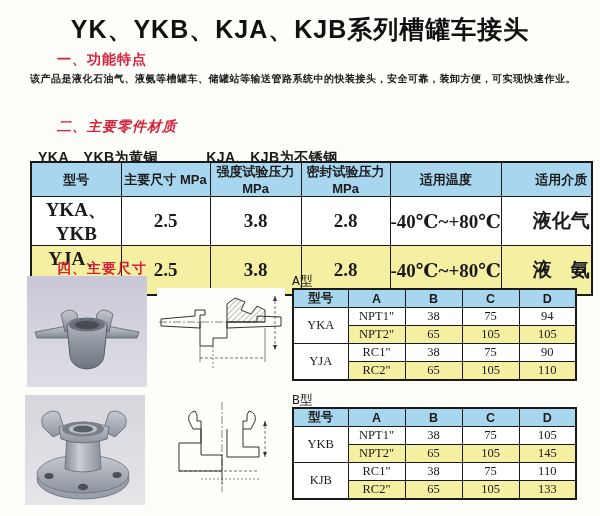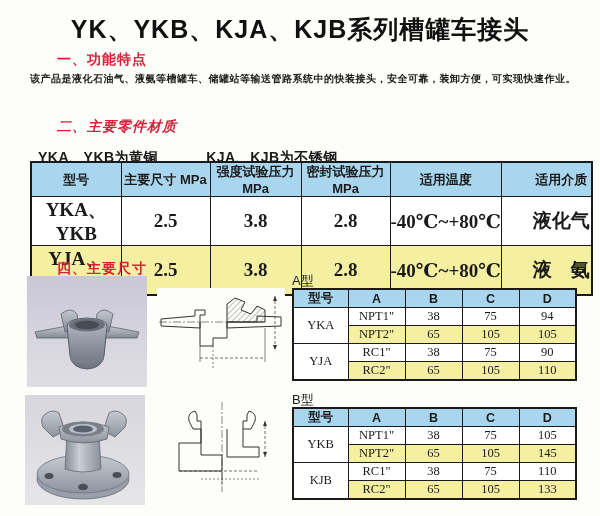--- a/index.html
+++ b/index.html
@@ -31,21 +31,21 @@
                        font-weight:bold; color:#1a1a1a; overflow:hidden; }
   .perf th { height:27px; font-size:13px; background:#a8d6ef; font-weight:bold; }
   .perf td { height:39px; font-size:19px; }
   .perf .c0 { width:90px; } .perf .c1 { width:89px; } .perf .c2 { width:91px; }
   .perf .c3 { width:89px; } .perf .c4 { width:91px;margin-top:16px; } .perf .c5 { width:90px;padding-left:30px; }
   .serif { font-family:"Liberation Serif","DejaVu Serif",serif; }
   .row-yellow td { background:#f5efa2; }
   .row-white td { background:#ffffff; }
 
   .dim-label { position:absolute; left:292px; font-size:13px; color:#1a1a1a;
-               font-family:Liberation Sans, sans-serif; }
+               font-family:Liberation Mono, monospace; }
   .label-a { top:272px; } .label-b { top:391px; }
 
   .dim { position:absolute; left:292px; border:2px solid #1a1a1a; table-layout:fixed; }
   .table-a { top:288px; } .table-b { top:407px; }
   .dim th, .dim td { border:1px solid #1a1a1a; text-align:center; vertical-align:middle;
                      color:#1a1a1a; }
   .dim th { height:17px; font-size:12.5px; background:#a8d6ef; font-weight:bold; }
   .dim td { height:18px; font-size:12.5px;
             font-family:"Liberation Serif","DejaVu Serif",serif; }
   .dim .c0 { width:55px; } .dim .c1,.dim .c2,.dim .c3,.dim .c4 { width:57px; }

